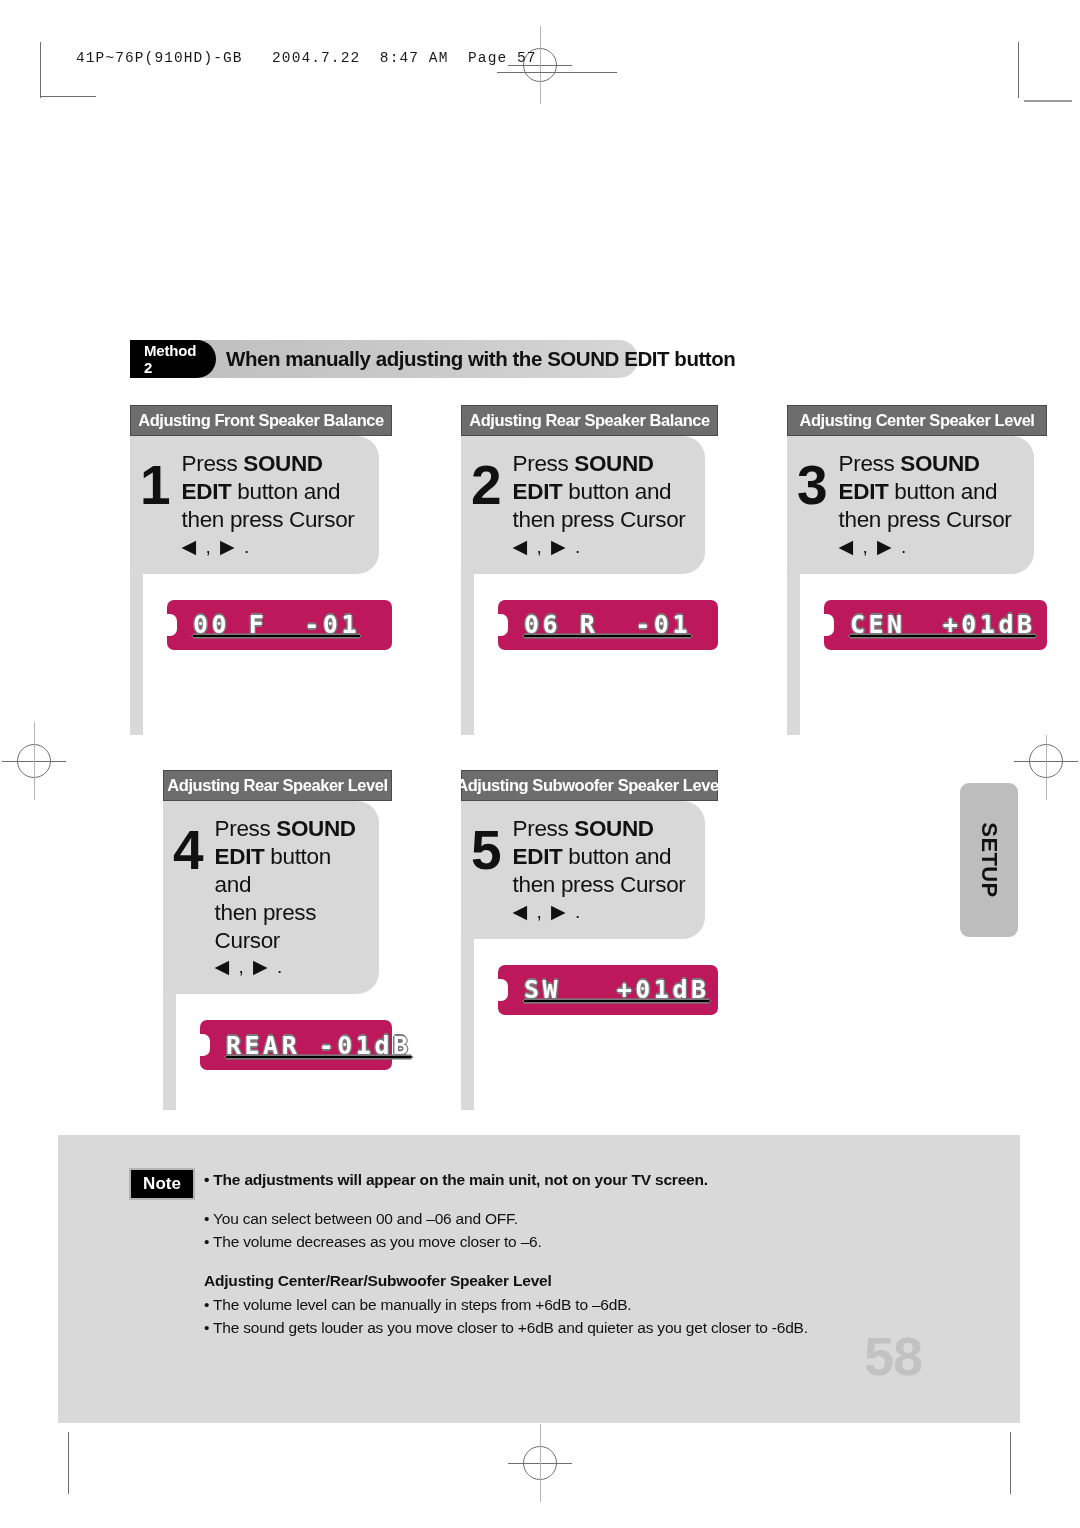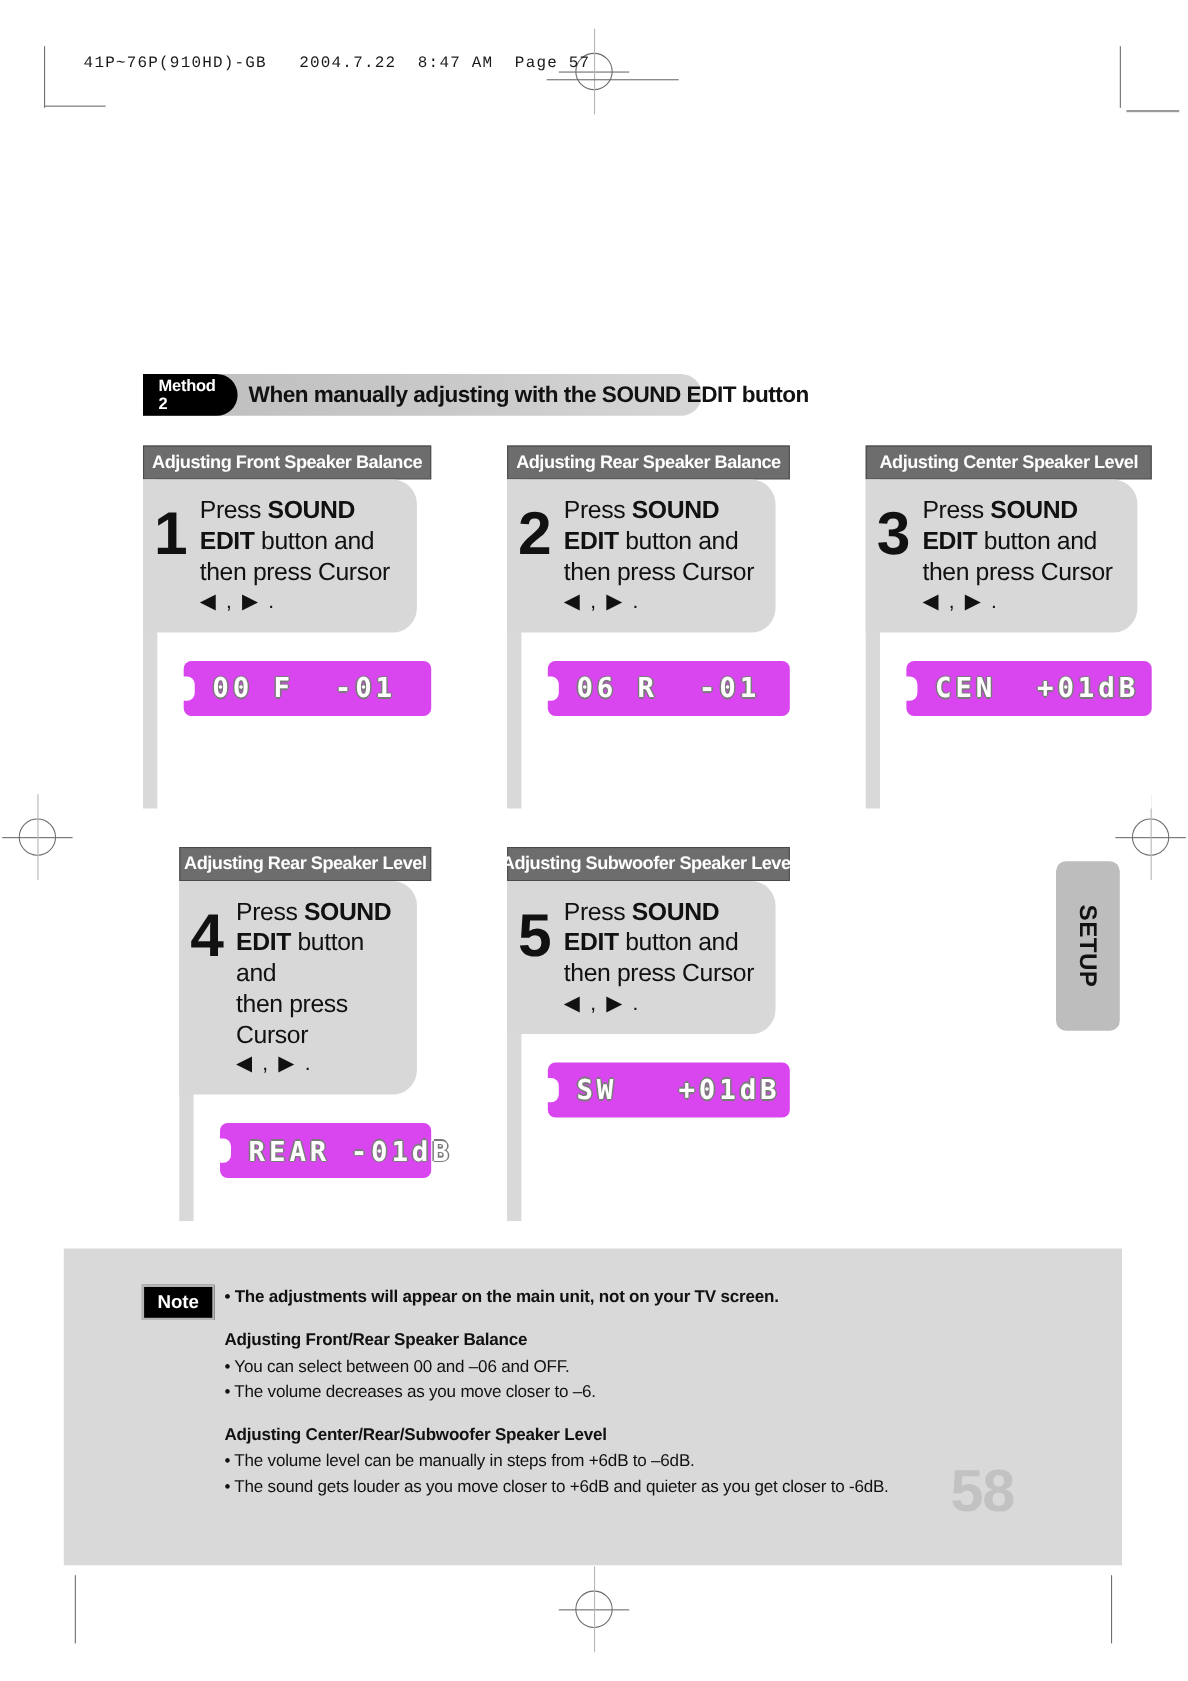--- a/index.html
+++ b/index.html
@@ -144,25 +144,26 @@
     margin-top: 1px;
   }
 
   
   .lcd-wrap {
     padding: 26px 0 0 24px;
   }
   .lcd {
     position: relative;
     height: 50px;
-    background: #d946ef;
+    background: #be185d;
     border-radius: 7px;
     display: flex;
     align-items: center;
     padding-left: 26px;
+    text-decoration: underline;
   }
   
   .lcd::before {
     content: "";
     position: absolute;
     left: -1px; top: 50%;
     transform: translateY(-50%);
     width: 11px; height: 22px;
     background: #ffffff;
     border-radius: 0 7px 7px 0;
@@ -416,21 +417,20 @@
 </div>
 
 <div class="setup-tab">
   <span>SETUP</span>
 </div>
 
 <div class="note-box">
   <div class="note-badge">Note</div>
   <div class="note-content">
     <div class="note-lead">• The adjustments will appear on the main unit, not on your TV screen.</div>
-    <div class="note-sub">Adjusting Front/Rear Speaker Balance</div>
     <div class="note-item">• You can select between 00 and –06 and OFF.</div>
     <div class="note-item">• The volume decreases as you move closer to –6.</div>
     <div class="note-gap"></div>
     <div class="note-sub">Adjusting Center/Rear/Subwoofer Speaker Level</div>
     <div class="note-item">• The volume level can be manually in steps from +6dB to –6dB.</div>
     <div class="note-item">• The sound gets louder as you move closer to +6dB and quieter as you get closer to -6dB.</div>
   </div>
 </div>
 
 <div class="page-num">58</div>

